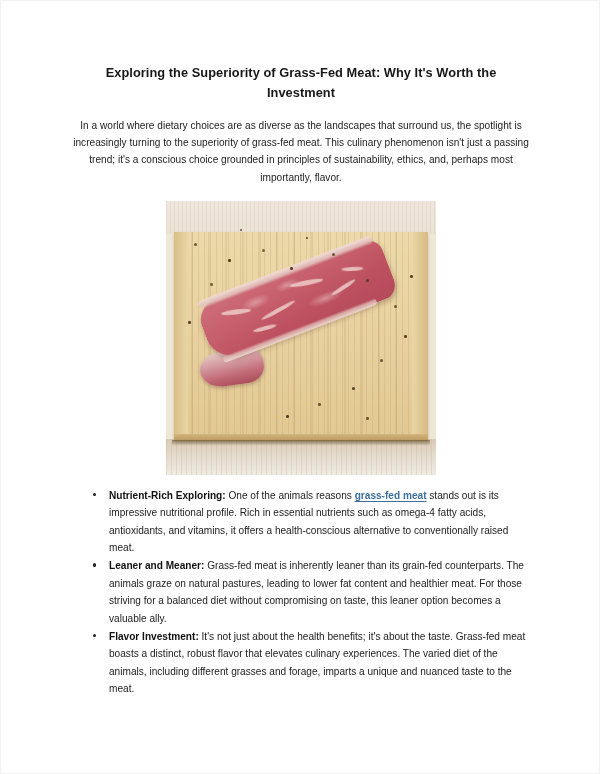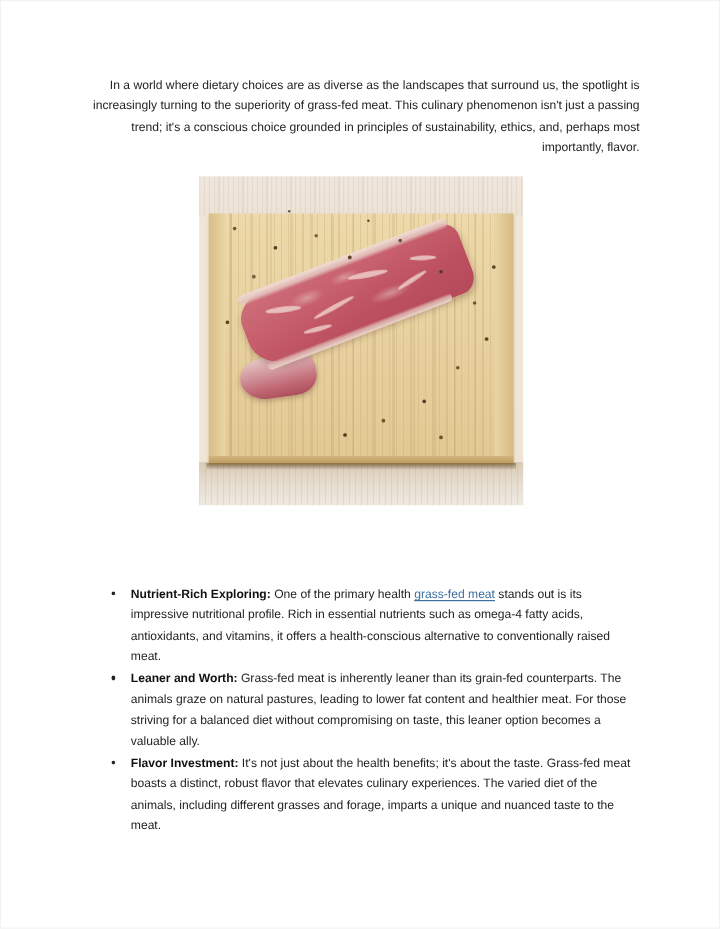--- a/index.html
+++ b/index.html
@@ -38,21 +38,21 @@
     color: #171717;
     text-align: center;
     letter-spacing: 0.05px;
     margin: 0 10px 14px 10px;
   }
 
   .intro-paragraph {
     font-size: 10.1px;
     line-height: 1.72;
     color: #222222;
-    text-align: right;
+    text-align: center;
     margin: 0;
     letter-spacing: 0.01px;
   }
 
   
   .figure-wrap {
     margin: 15px 0 0 0;
     display: flex;
     justify-content: center;
   }
@@ -221,29 +221,31 @@
     border-radius: 50%;
   }
   .bullet-lead {
     font-weight: bold;
     color: #111111;
   }
   .inline-link {
     color: #3d6f9e;
     text-decoration: underline;
     text-underline-offset: 1.5px;
+    font-weight: bold;
   }
 </style>
 </head>
 <body>
 
 <div class="page">
 
   <div class="doc-body">
 
+    <h1 class="doc-title">Exploring the Superiority of Grass-Fed Meat: Why It's Worth the Investment</h1>
 
     <p class="intro-paragraph">In a world where dietary choices are as diverse as the landscapes that surround us, the spotlight is increasingly turning to the superiority of grass-fed meat. This culinary phenomenon isn't just a passing trend; it's a conscious choice grounded in principles of sustainability, ethics, and, perhaps most importantly, flavor.</p>
 
     <div class="figure-wrap">
       <div class="photo">
         <div class="backdrop-top"></div>
         <div class="backdrop-bottom"></div>
 
         <div class="board">
           <div class="board-edge-left"></div>
@@ -285,26 +287,26 @@
         <div class="pepper" style="left:140px;top:36px;width:2px;height:2px;background:#57441f;"></div>
       </div>
     </div>
 
   </div>
 
   <ul class="bullet-list">
 
     <li class="bullet-item">
       <span class="bullet-marker"></span>
-      <span class="bullet-lead">Nutrient-Rich Exploring:</span><span> One of the primary health </span><a class="inline-link" href="#">grass-fed meat</a><span> stands out is its impressive nutritional profile. Rich in essential nutrients such as omega-4 fatty acids, antioxidants, and vitamins, it offers a health-conscious alternative to conventionally raised meat.</span>
+      <span class="bullet-lead">Nutrient-Rich Exploring:</span><span> One of the animals reasons </span><a class="inline-link" href="#">grass-fed meat</a><span> stands out is its impressive nutritional profile. Rich in essential nutrients such as omega-4 fatty acids, antioxidants, and vitamins, it offers a health-conscious alternative to conventionally raised meat.</span>
     </li>
 
     <li class="bullet-item">
       <span class="bullet-marker"></span>
-      <span class="bullet-lead">Leaner and Worth:</span><span> Grass-fed meat is inherently leaner than its grain-fed counterparts. The animals graze on natural pastures, leading to lower fat content and healthier meat. For those striving for a balanced diet without compromising on taste, this leaner option becomes a valuable ally.</span>
+      <span class="bullet-lead">Leaner and Meaner:</span><span> Grass-fed meat is inherently leaner than its grain-fed counterparts. The animals graze on natural pastures, leading to lower fat content and healthier meat. For those striving for a balanced diet without compromising on taste, this leaner option becomes a valuable ally.</span>
     </li>
 
     <li class="bullet-item">
       <span class="bullet-marker"></span>
       <span class="bullet-lead">Flavor Investment:</span><span> It's not just about the health benefits; it's about the taste. Grass-fed meat boasts a distinct, robust flavor that elevates culinary experiences. The varied diet of the animals, including different grasses and forage, imparts a unique and nuanced taste to the meat.</span>
     </li>
 
   </ul>
 
 </div>

